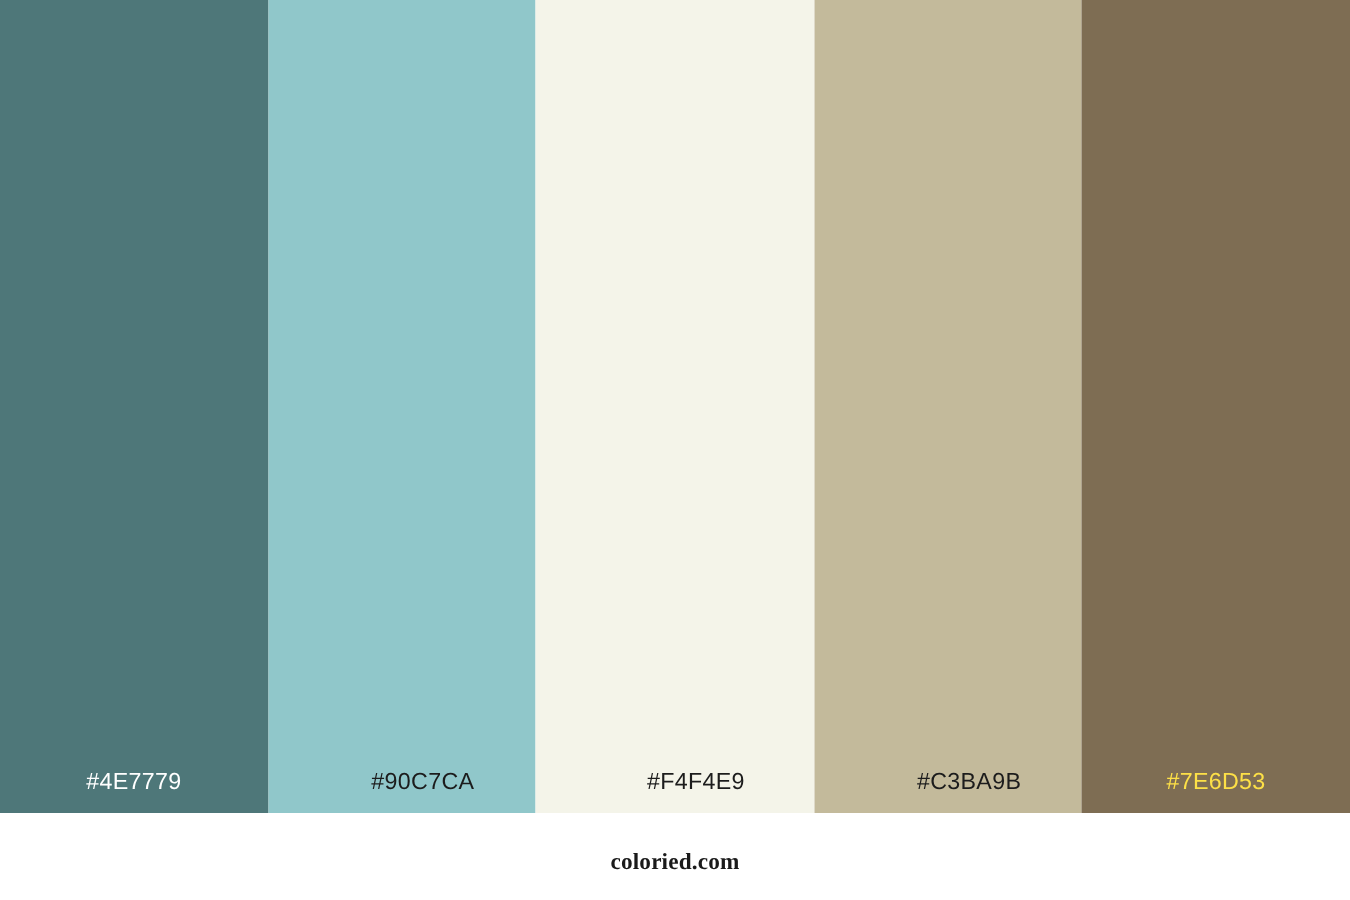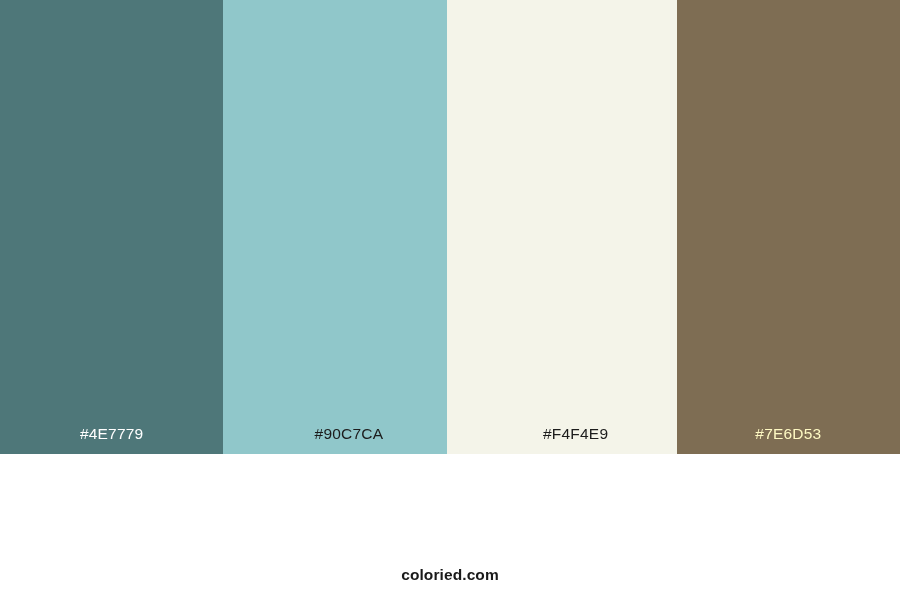--- a/index.html
+++ b/index.html
@@ -24,21 +24,21 @@
   }
   #swatch-strip {
     display: flex;
     flex-direction: row;
     width: 900px;
     height: 550px;
     flex: 0 0 550px;
   }
   .swatch {
     flex: 1 1 20%;
-    height: 454px;
+    height: 542px;
     position: relative;
     display: block;
   }
   .swatch-label {
     position: absolute;
     left: 0;
     right: 0;
     bottom: 13px;
     text-align: center;
     font-size: 15.5px;
@@ -78,24 +78,27 @@
     </div>
 
     <div class="swatch" style="background-color:#90C7CA;">
       <span class="swatch-label label-dark" style="color: rgb(28, 28, 28);">#90C7CA</span>
     </div>
 
     <div class="swatch" style="background-color:#F4F4E9;padding-left:7px;">
       <span class="swatch-label label-dark" style="color: rgb(28, 28, 28);">#F4F4E9</span>
     </div>
 
+    <div class="swatch" style="background-color:#C3BA9B;">
+      <span class="swatch-label label-dark" style="color: rgb(28, 28, 28);">#C3BA9B</span>
+    </div>
 
     <div class="swatch" style="background-color:#7E6D53;">
-      <span class="swatch-label label-light" style="color: #fef9c3; margin-top: 24px;">#7E6D53</span>
+      <span class="swatch-label label-light" style="color: #fde047; margin-top: 24px;">#7E6D53</span>
     </div>
 
   </div>
 
   <div id="footer-bar" style="background-color: rgb(255, 255, 255);">
-    <span id="site-brand" style="color: rgb(26, 26, 26);">coloried.com</span>
+    <span id="site-brand" style="color: rgb(26, 26, 26); font-family: Liberation Serif, serif;">coloried.com</span>
   </div>
 
 </div>
 
 </body></html>

